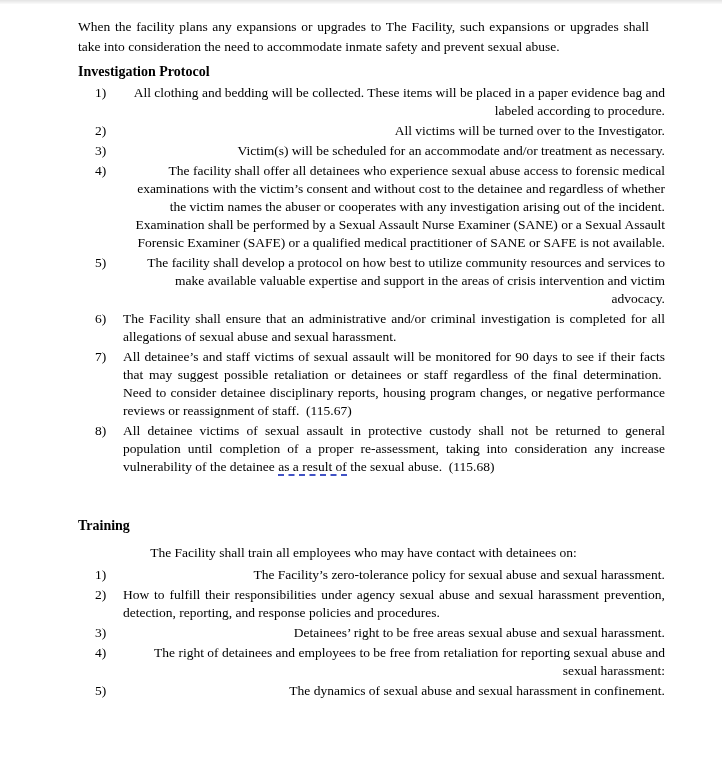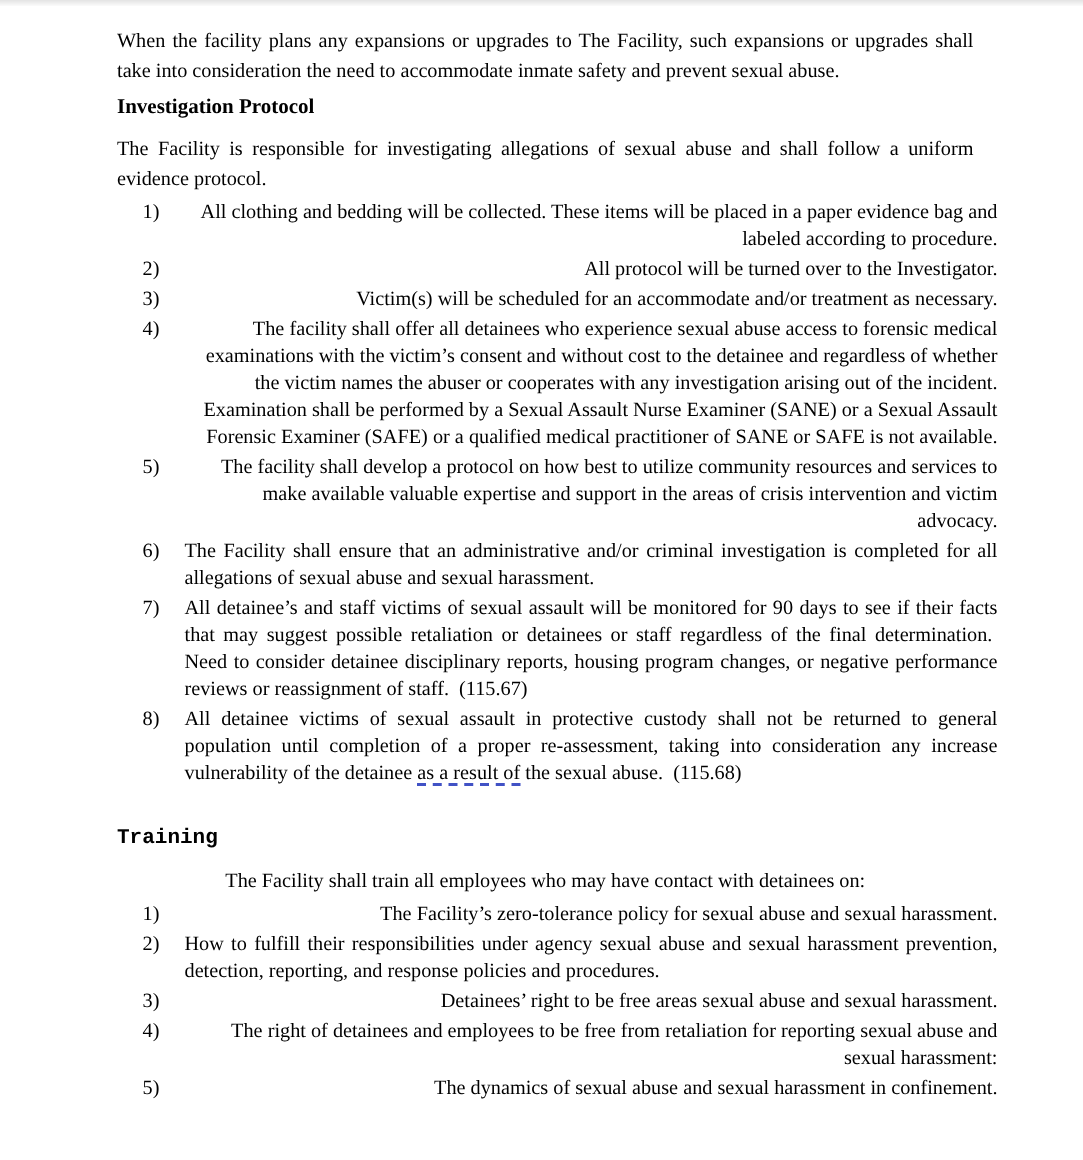--- a/index.html
+++ b/index.html
@@ -24,21 +24,21 @@
   .doc {
     padding: 9px 57px 0 78px;
     font-size: 13.5px;
   }
   .heading {
     font-weight: bold;
     font-size: 14px;
     line-height: 19px;
   }
   .heading.h2 { margin-top: 5px; }
-  .heading.h3 { margin-top: 26px; font-family: Liberation Mono, monospace; }
+  .heading.h3 { margin-top: 40px; }
   .para {
     line-height: 20px;
     margin: 8px 16px 0 0;
     text-align: justify;
   }
   .para.left { text-align: center; }
   .list { margin-top: 3px; }
   .item {
     display: flex;
     line-height: 18px;
@@ -63,29 +63,28 @@
 <div class="top-edge"></div>
 
 <div class="doc">
 
   <div>
     <div class="para">When the facility plans any expansions or upgrades to The Facility, such expansions or upgrades shall take into consideration the need to accommodate inmate safety and prevent sexual abuse.</div>
   </div>
 
   <div>
     <div class="heading h2">Investigation Protocol</div>
-    <div class="para">The Facility is responsible for investigating allegations of sexual abuse and shall follow a uniform evidence protocol.</div>
     <div class="list">
       <div class="item">
         <span class="num">1)</span>
         <span class="itext">All clothing and bedding will be collected. These items will be placed in a paper evidence bag and labeled according to procedure.</span>
       </div>
       <div class="item">
         <span class="num">2)</span>
-        <span class="itext">All protocol will be turned over to the Investigator.</span>
+        <span class="itext">All victims will be turned over to the Investigator.</span>
       </div>
       <div class="item">
         <span class="num">3)</span>
         <span class="itext">Victim(s) will be scheduled for an accommodate and/or treatment as necessary.</span>
       </div>
       <div class="item">
         <span class="num">4)</span>
         <span class="itext">The facility shall offer all detainees who experience sexual abuse access to forensic medical examinations with the victim’s consent and without cost to the detainee and regardless of whether the victim names the abuser or cooperates with any investigation arising out of the incident. Examination shall be performed by a Sexual Assault Nurse Examiner (SANE) or a Sexual Assault Forensic Examiner (SAFE) or a qualified medical practitioner of SANE or SAFE is not available.</span>
       </div>
       <div class="item">

